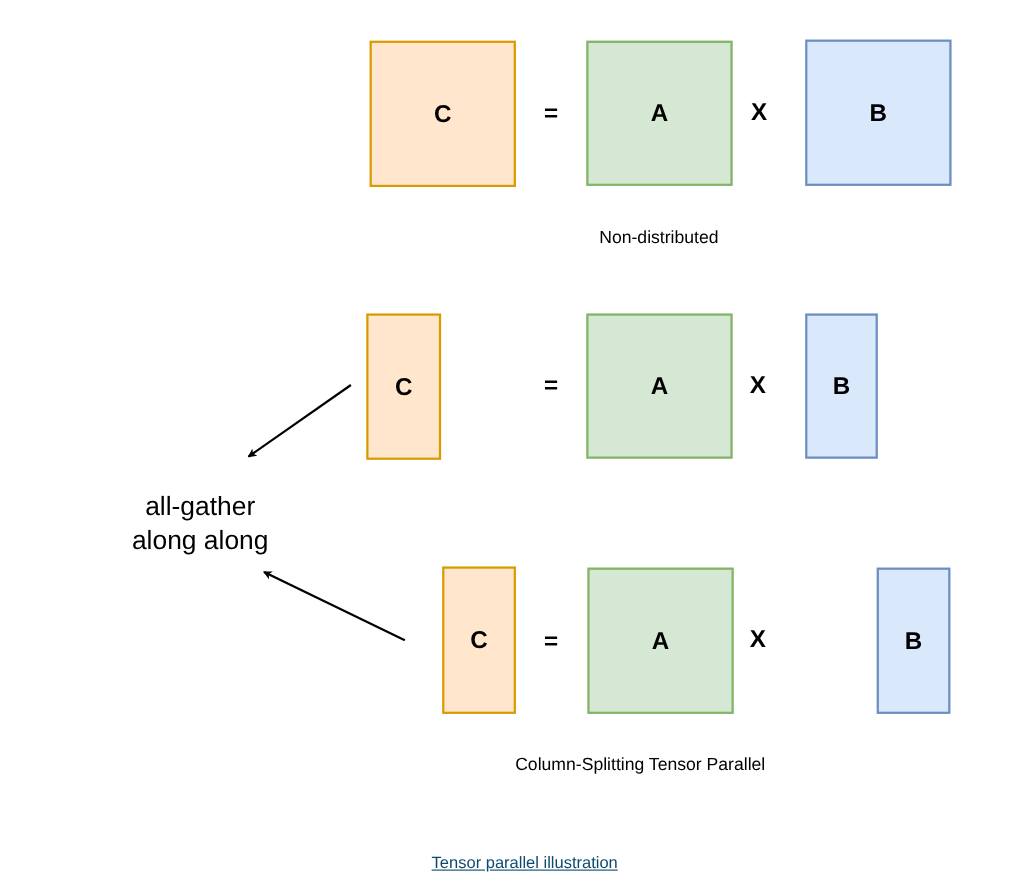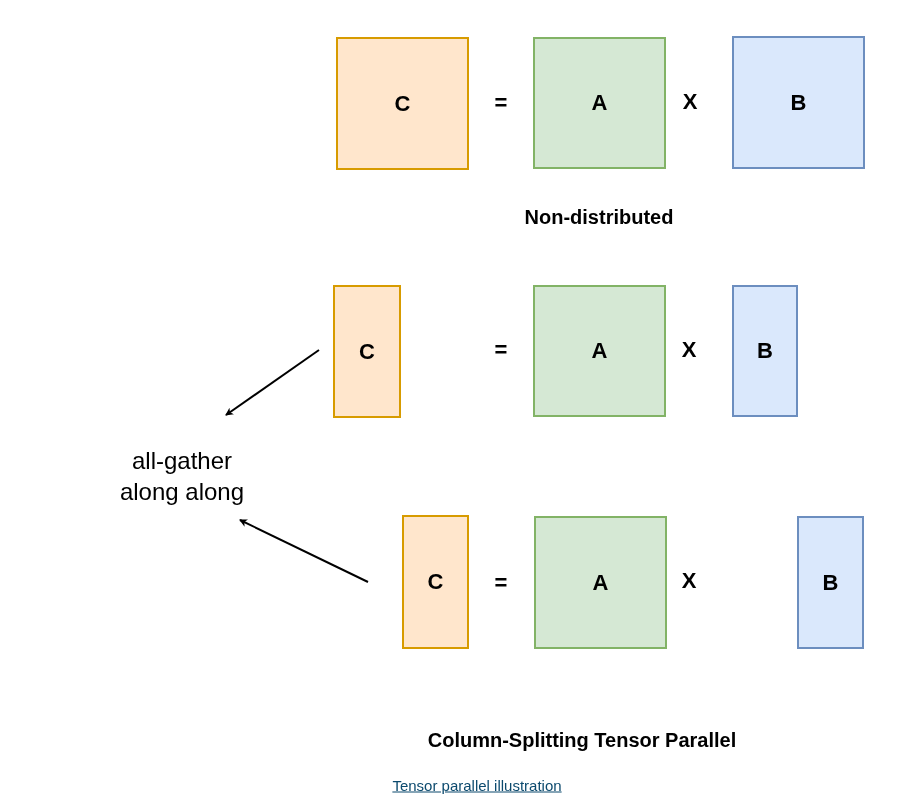--- a/index.html
+++ b/index.html
@@ -36,24 +36,23 @@
     position: absolute;
     transform: translate(-50%, -50%);
     font-weight: bold;
     font-size: 22px;
     color: #000000;
     white-space: nowrap;
   }
   .row-label {
     position: absolute;
     transform: translate(-50%, -50%);
-    font-size: 20px;
+    font-size: 16px;
     color: #000000;
     white-space: nowrap;
-    font-weight: bold;
   }
   .annotation {
     position: absolute;
     transform: translate(-50%, -50%);
     font-size: 24px;
     line-height: 31px;
     color: #000000;
     text-align: center;
     white-space: nowrap;
   }
@@ -78,21 +77,21 @@
   .r2-a { left: 533px; top: 285px; width: 133px; height: 132px; }
   .r2-x { left: 689px; top: 350px; }
   .r2-b { left: 732px; top: 285px; width: 66px; height: 132px; }
 
   
   .r3-c { left: 402px; top: 515px; width: 67px; height: 134px; }
   .r3-eq { left: 501px; top: 583px; }
   .r3-a { left: 534px; top: 516px; width: 133px; height: 133px; }
   .r3-x { left: 689px; top: 581px; }
   .r3-b { left: 797px; top: 516px; width: 67px; height: 133px; }
-  .r3-label { left: 582px; top: 696px; margin-top: 44px; }
+  .r3-label { left: 582px; top: 696px; }
 
   .annotation { left: 182px; top: 476px; }
   .page-caption { left: 477px; top: 785px; }
 </style>
 </head>
 <body>
 
 <div class="canvas">
 
   <svg class="arrow-layer" width="918" height="801" viewBox="0 0 918 801" xmlns="http://www.w3.org/2000/svg">

